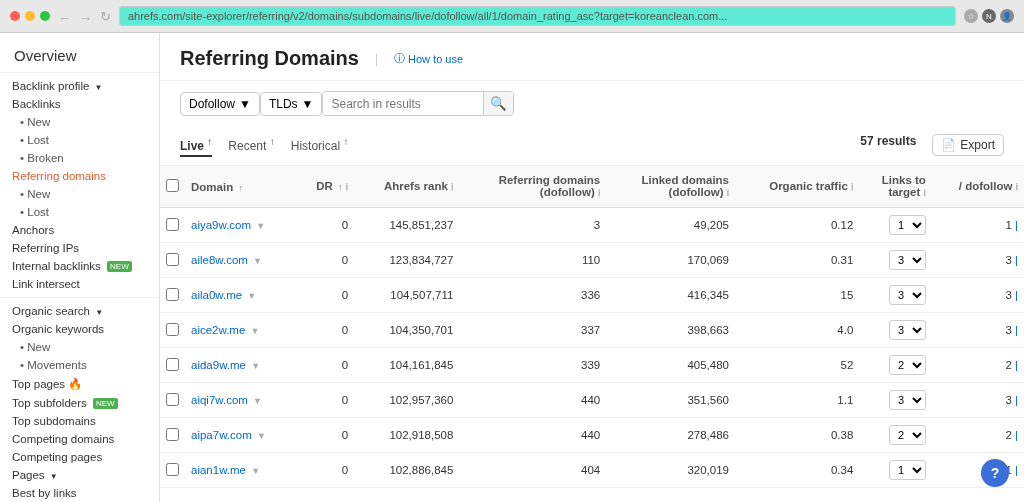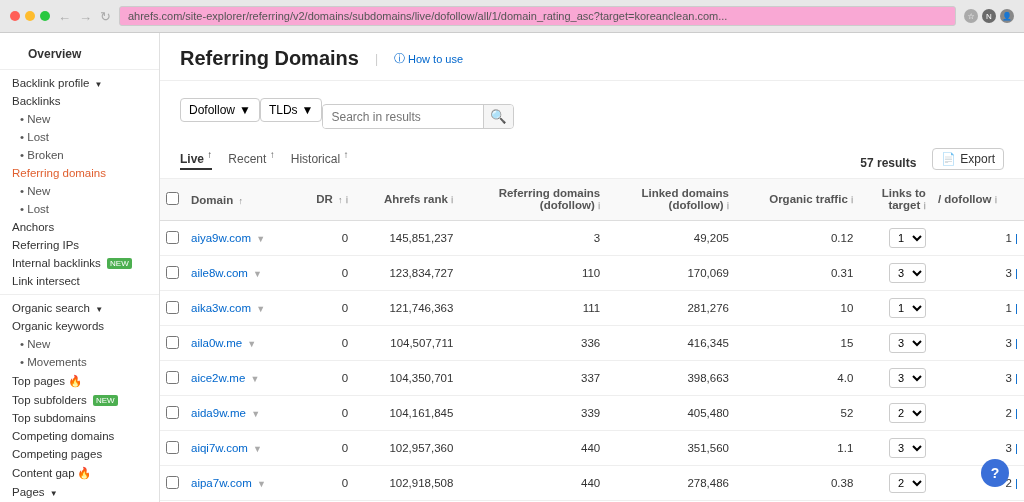--- a/index.html
+++ b/index.html
@@ -2,29 +2,29 @@
 <html><head>
   <meta charset="utf-8">
   <style>
     * { box-sizing: border-box; margin: 0; padding: 0; }
     body { font-family: -apple-system, BlinkMacSystemFont, 'Segoe UI', Arial, sans-serif; font-size: 12px; color: #333; background: #f5f5f5; display: flex; flex-direction: column; height: 502px; overflow: hidden; }
 
     
     .browser-bar { background: #e8e8e8; padding: 6px 10px; display: flex; align-items: center; gap: 8px; border-bottom: 1px solid #ccc; flex-shrink: 0; }
     .browser-btns { display: flex; gap: 5px; }
     .browser-btn { width: 10px; height: 10px; border-radius: 50%; background: #ccc; }
-    .url-bar { flex: 1; background: #f9a8d4; border: 1px solid #ccc; border-radius: 3px; padding: 3px 8px; font-size: 11px; color: #555; white-space: nowrap; overflow: hidden; text-overflow: ellipsis; }
+    .url-bar { flex: 1; background: #5eead4; border: 1px solid #ccc; border-radius: 3px; padding: 3px 8px; font-size: 11px; color: #555; white-space: nowrap; overflow: hidden; text-overflow: ellipsis; }
     .browser-icon { width: 14px; height: 14px; background: #aaa; border-radius: 50%; display: flex; align-items: center; justify-content: center; font-size: 8px; color: white; }
 
     
     .app-body { display: flex; flex: 1; overflow: hidden; }
 
     
     .sidebar { width: 160px; background: #fff; border-right: 1px solid #e0e0e0; overflow-y: auto; padding: 10px 0; flex-shrink: 0; font-size: 11.5px; }
-    .sidebar-section { padding: 4px 28px; color: #333; font-weight: 700; font-size: 12px; cursor: pointer; }
+    .sidebar-section { padding: 4px 14px; color: #333; font-weight: 400; font-size: 15px; cursor: pointer; }
     .sidebar-link { padding: 3px 12px 3px 20px; color: #555; cursor: pointer; }
     .sidebar-link.bullet::before { content: '• '; }
     .sidebar-link.active { color: #e06030; }
     .sidebar-link.bold { font-weight: 400; color: #333; padding-left: 12px; }
     .sidebar-link.sub { padding-left: 20px; }
     .new-badge { background: #4CAF50; color: white; font-size: 8px; padding: 1px 3px; border-radius: 2px; margin-left: 3px; vertical-align: middle; }
     .divider { height: 1px; background: #eee; margin: 4px 0; }
     .arrow-down { font-size: 8px; margin-left: 2px; }
 
     
@@ -32,26 +32,26 @@
 
     
     .page-header { padding: 14px 20px 10px; border-bottom: 1px solid #eee; display: flex; align-items: center; gap: 12px; }
     .page-title { font-size: 20px; font-weight: 700; color: #222; }
     .separator { color: #ccc; margin: 0 4px; }
     .how-to-link { font-size: 11px; color: #0066cc; cursor: pointer; display: flex; align-items: center; gap: 3px; }
 
     
     .toolbar { padding: 10px 20px; display: flex; align-items: center; }
     .dropdown-btn { background: white; border: 1px solid #ccc; border-radius: 4px; padding: 4px 8px; font-size: 12px; cursor: pointer; display: flex; align-items: center; gap: 4px; }
-    .search-container { display: flex; align-items: center; border: 1px solid #ccc; border-radius: 4px; overflow: hidden; margin-top: 13px; }
+    .search-container { display: flex; align-items: center; border: 1px solid #ccc; border-radius: 4px; overflow: hidden; }
     .search-input { border: none; outline: none; padding: 4px 8px; font-size: 12px; width: 160px; }
     .search-btn { background: #f5f5f5; border: none; border-left: 1px solid #ccc; padding: 4px 6px; cursor: pointer; }
 
     
-    .results-bar { padding: 8px 20px; border-bottom: 1px solid #eee; display: flex; align-items: flex-end; gap: 16px; }
+    .results-bar { padding: 8px 20px; border-bottom: 1px solid #eee; display: flex; align-items: flex-start; gap: 16px; }
     .tab-btn { font-size: 12px; color: #555; cursor: pointer; padding: 2px 0; border-bottom: 2px solid transparent; }
     .tab-btn.active { color: #333; font-weight: 600; border-bottom: 2px solid #333; }
     .results-count { font-size: 12px; color: #333; font-weight: 600; margin-left: auto; }
     .export-btn { display: flex; align-items: center; gap: 4px; font-size: 12px; color: #333; cursor: pointer; border: 1px solid #ccc; border-radius: 4px; padding: 3px 8px; background: white; }
 
     
     .table-container { overflow: auto; }
     table { width: 100%; border-collapse: collapse; font-size: 11.5px; }
     thead th { background: #f9f9f9; padding: 8px 6px; text-align: left; color: #555; font-weight: 600; border-bottom: 1px solid #ddd; white-space: nowrap; cursor: pointer; }
     tbody tr { border-bottom: 1px solid #eee; }
@@ -108,21 +108,20 @@
     <div class="divider"></div>
     <div class="sidebar-link bold">Organic search <span class="arrow-down">▼</span></div>
     <div class="sidebar-link bold">Organic keywords</div>
     <div class="sidebar-link bullet sub">New</div>
     <div class="sidebar-link bullet sub">Movements</div>
     <div class="sidebar-link bold">Top pages 🔥</div>
     <div class="sidebar-link bold">Top subfolders <span class="new-badge">NEW</span></div>
     <div class="sidebar-link bold">Top subdomains</div>
     <div class="sidebar-link bold">Competing domains</div>
     <div class="sidebar-link bold">Competing pages</div>
-    <div class="sidebar-link bold">Content gap 🔥</div>
     <div class="sidebar-link bold">Pages <span class="arrow-down">▼</span></div>
     <div class="sidebar-link bold">Best by links</div>
   </div>
 
   <div class="main-content">
 
     <div class="page-header">
       <span class="page-title">Referring Domains</span>
       <span class="separator">|</span>
       <span class="how-to-link">
@@ -164,21 +163,21 @@
         <thead>
           <tr>
             <th class="checkbox-cell"><input type="checkbox" style=""></th>
             <th>Domain <span class="sort-icon">↑</span></th>
             <th style="text-align:right;">DR <span class="sort-icon">↑</span> <span class="col-info">ℹ</span></th>
             <th style="text-align:right;">Ahrefs rank <span class="col-info">ℹ</span></th>
             <th style="text-align:right;">Referring domains<br>(dofollow) <span class="col-info">ℹ</span></th>
             <th style="text-align:right;">Linked domains<br>(dofollow) <span class="col-info">ℹ</span></th>
             <th style="text-align:right;">Organic traffic <span class="col-info">ℹ</span></th>
             <th style="text-align:right;">Links to<br>target <span class="col-info">ℹ</span></th>
-            <th style="">/ dofollow <span class="col-info">ℹ</span></th>
+            <th style="text-align:right;">/ dofollow <span class="col-info">ℹ</span></th>
           </tr>
         </thead>
         <tbody id="table-body">
         <tr>
     <td class="checkbox-cell">
       <input type="checkbox" style="">
     </td>
     <td>
       <a class="domain-link">aiya9w.com</a>
       <span class="domain-arrow">▼</span>
@@ -217,42 +216,20 @@
     </td>
     <td class="number-cell">
       3 <span class="blue-link">|</span>
     </td>
   </tr>
             <tr>
     <td class="checkbox-cell">
       <input type="checkbox" style="">
     </td>
     <td>
-      <a class="domain-link">aika3w.com</a>
-      <span class="domain-arrow">▼</span>
-    </td>
-    <td class="number-cell">0</td>
-    <td class="number-cell">121,746,363</td>
-    <td class="number-cell">111</td>
-    <td class="number-cell">281,276</td>
-    <td class="number-cell">10</td>
-    <td class="number-cell">
-      <select class="links-select">
-        <option>1</option>
-      </select>
-    </td>
-    <td class="number-cell">
-      1 <span class="blue-link">|</span>
-    </td>
-  </tr>
-            <tr>
-    <td class="checkbox-cell">
-      <input type="checkbox" style="">
-    </td>
-    <td>
       <a class="domain-link">aila0w.me</a>
       <span class="domain-arrow">▼</span>
     </td>
     <td class="number-cell">0</td>
     <td class="number-cell">104,507,711</td>
     <td class="number-cell">336</td>
     <td class="number-cell">416,345</td>
     <td class="number-cell">15</td>
     <td class="number-cell">
       <select class="links-select">

